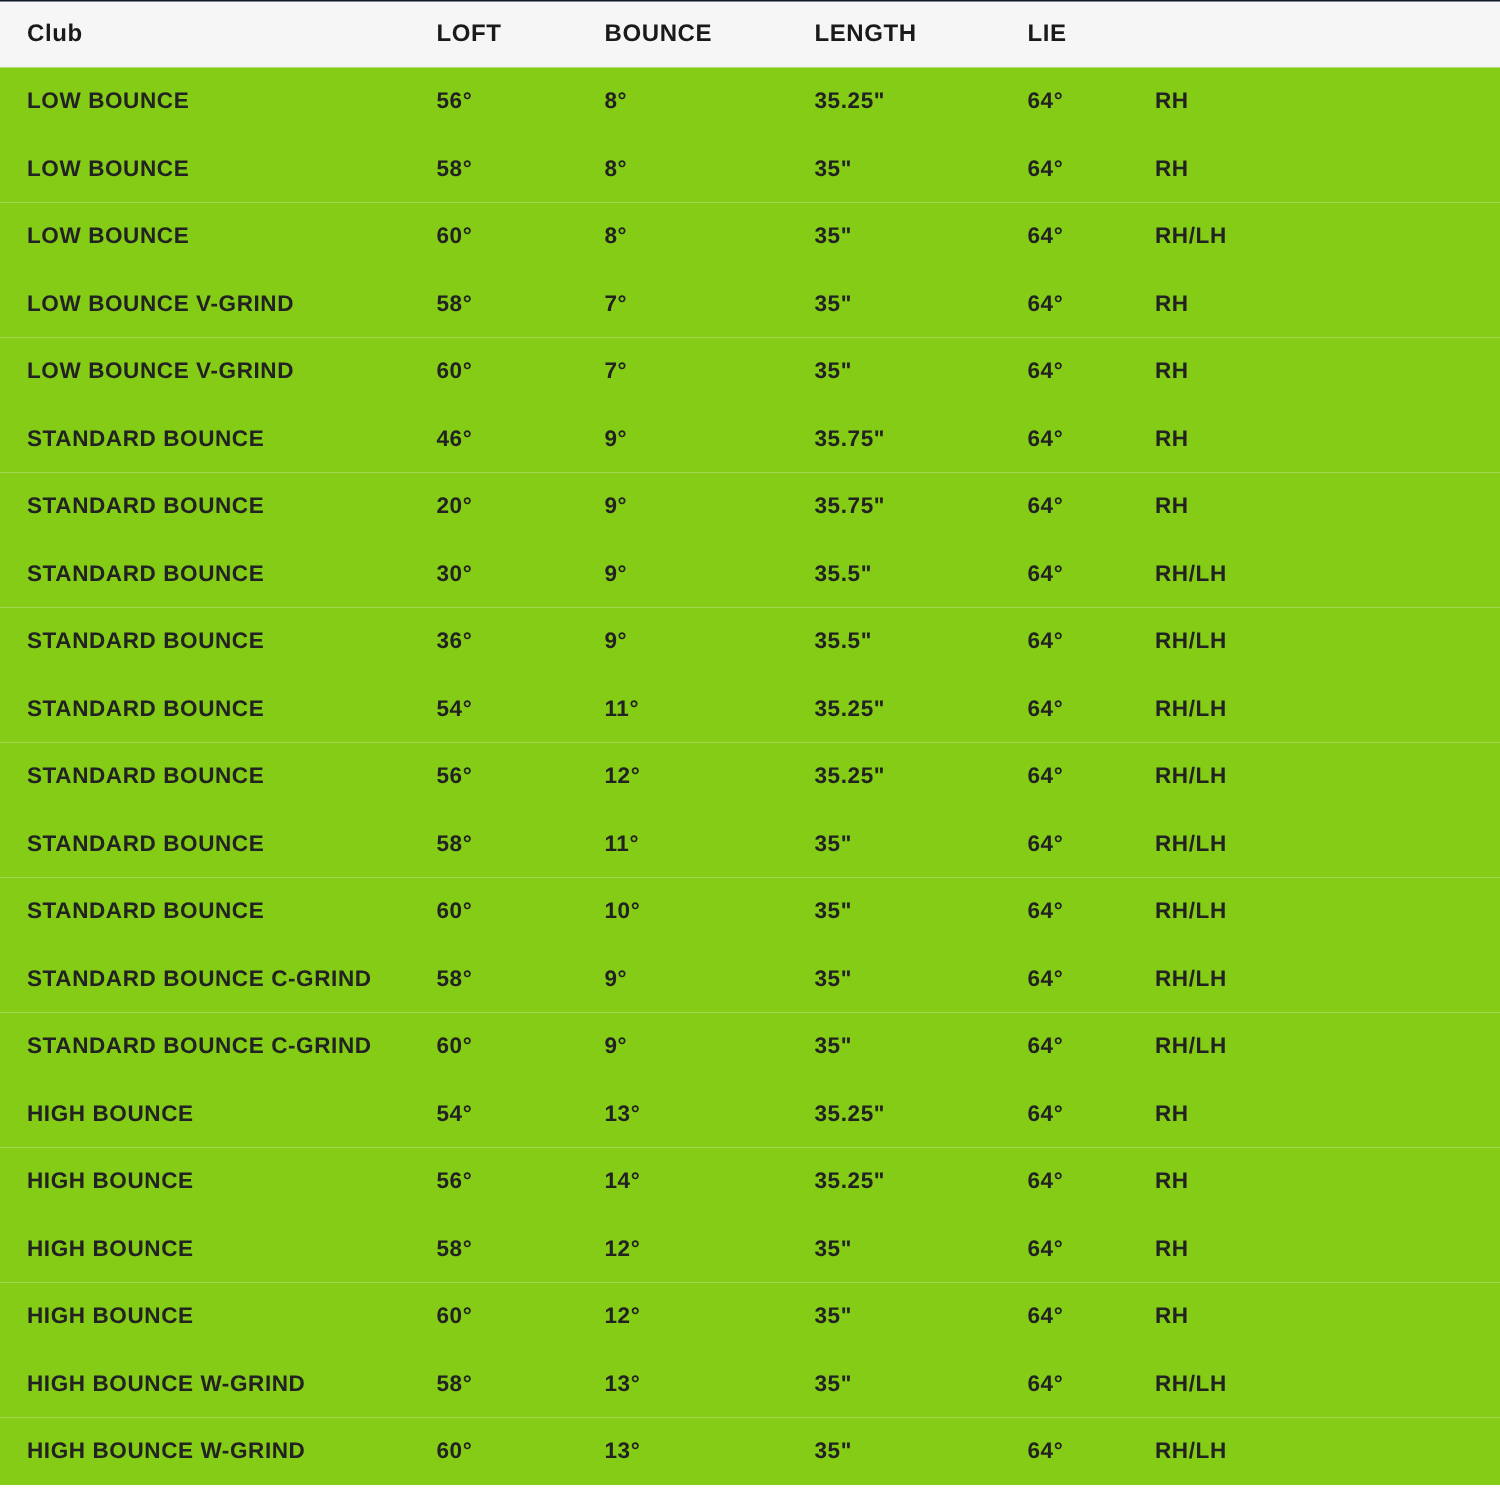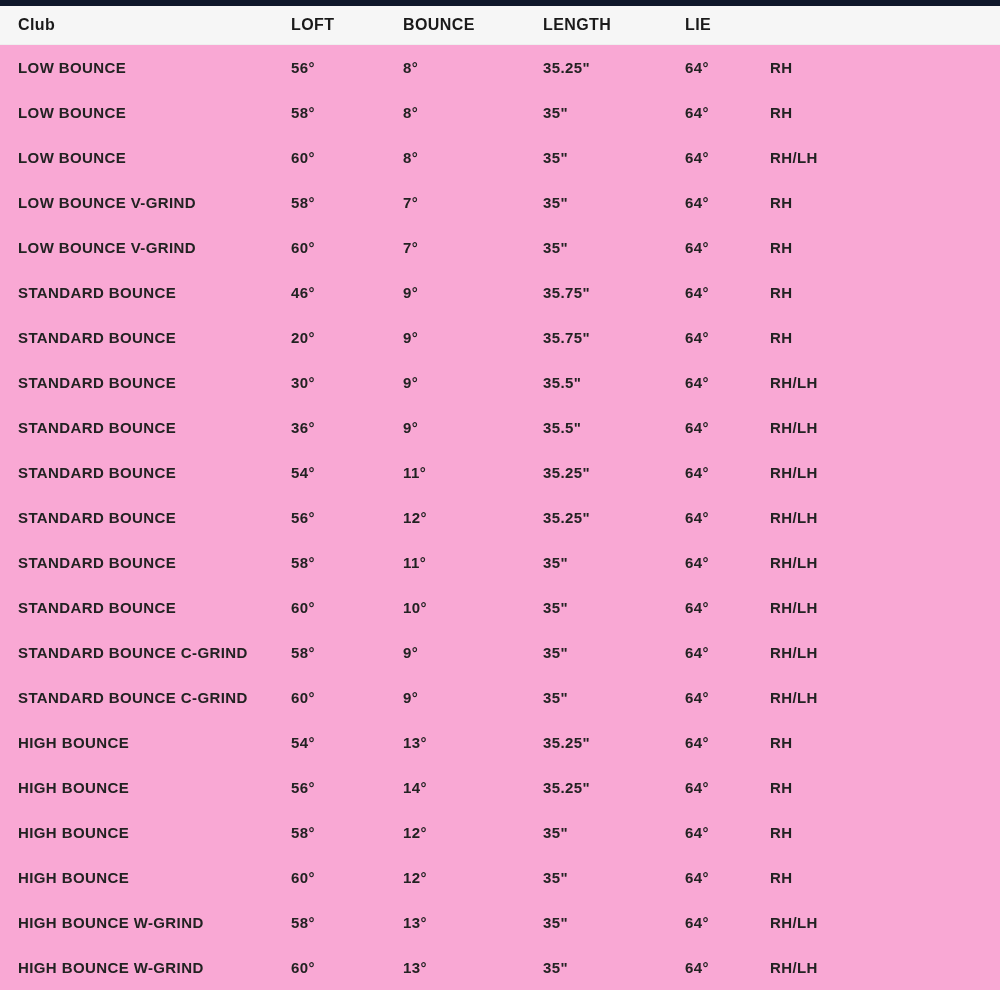--- a/index.html
+++ b/index.html
@@ -17,25 +17,25 @@
   .spec-table {
     width: 1000px;
   }
   .trow {
     display: grid;
     grid-template-columns: 273px 112px 140px 142px 85px 1fr;
     height: 45px;
     align-items: center;
     padding-left: 18px;
     box-sizing: border-box;
-    background: #f9a8d4;
+    background: #84cc16;
   }
   .trow.header {
     background: #f6f6f6;
-    border-top: 6px solid #0f172a;
+    border-top: 1px solid #0f172a;
     border-bottom: 1px solid #efefef;
   }
   .hcell {
     font-weight: 700;
     font-size: 16px;
     letter-spacing: 0.4px;
     color: #1a1a1a;
     white-space: nowrap;
   }
   .dcell {

